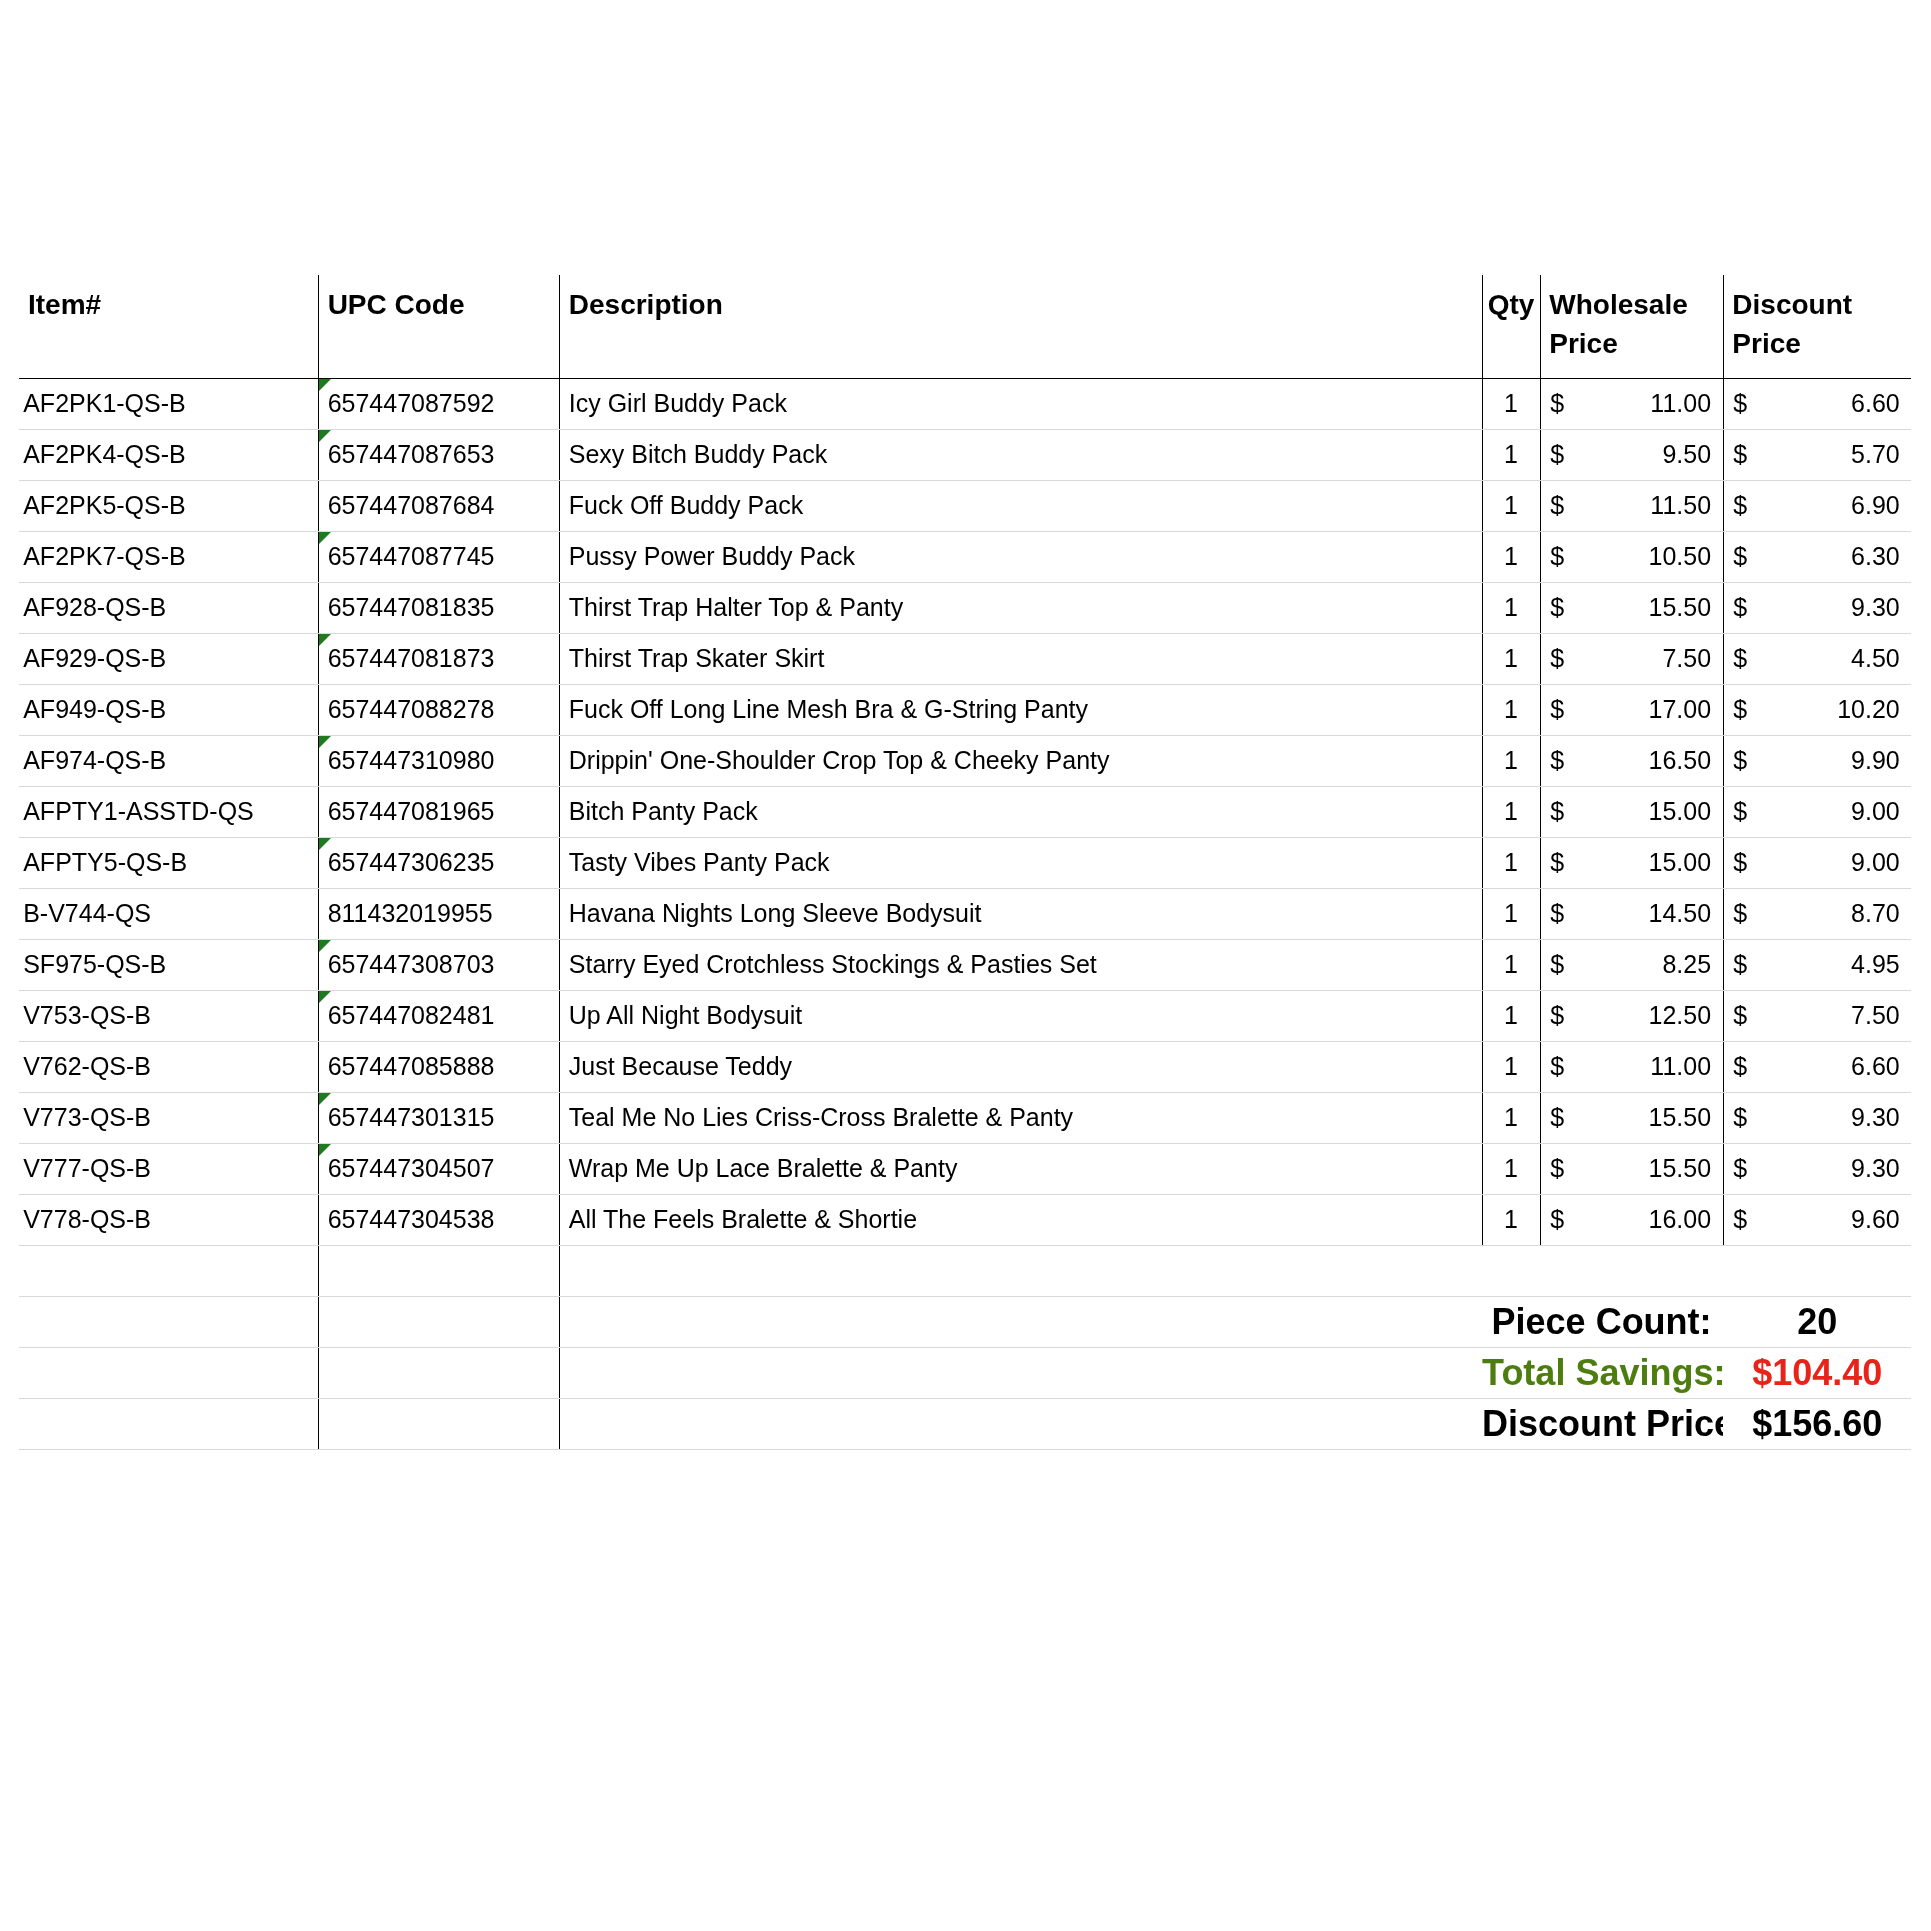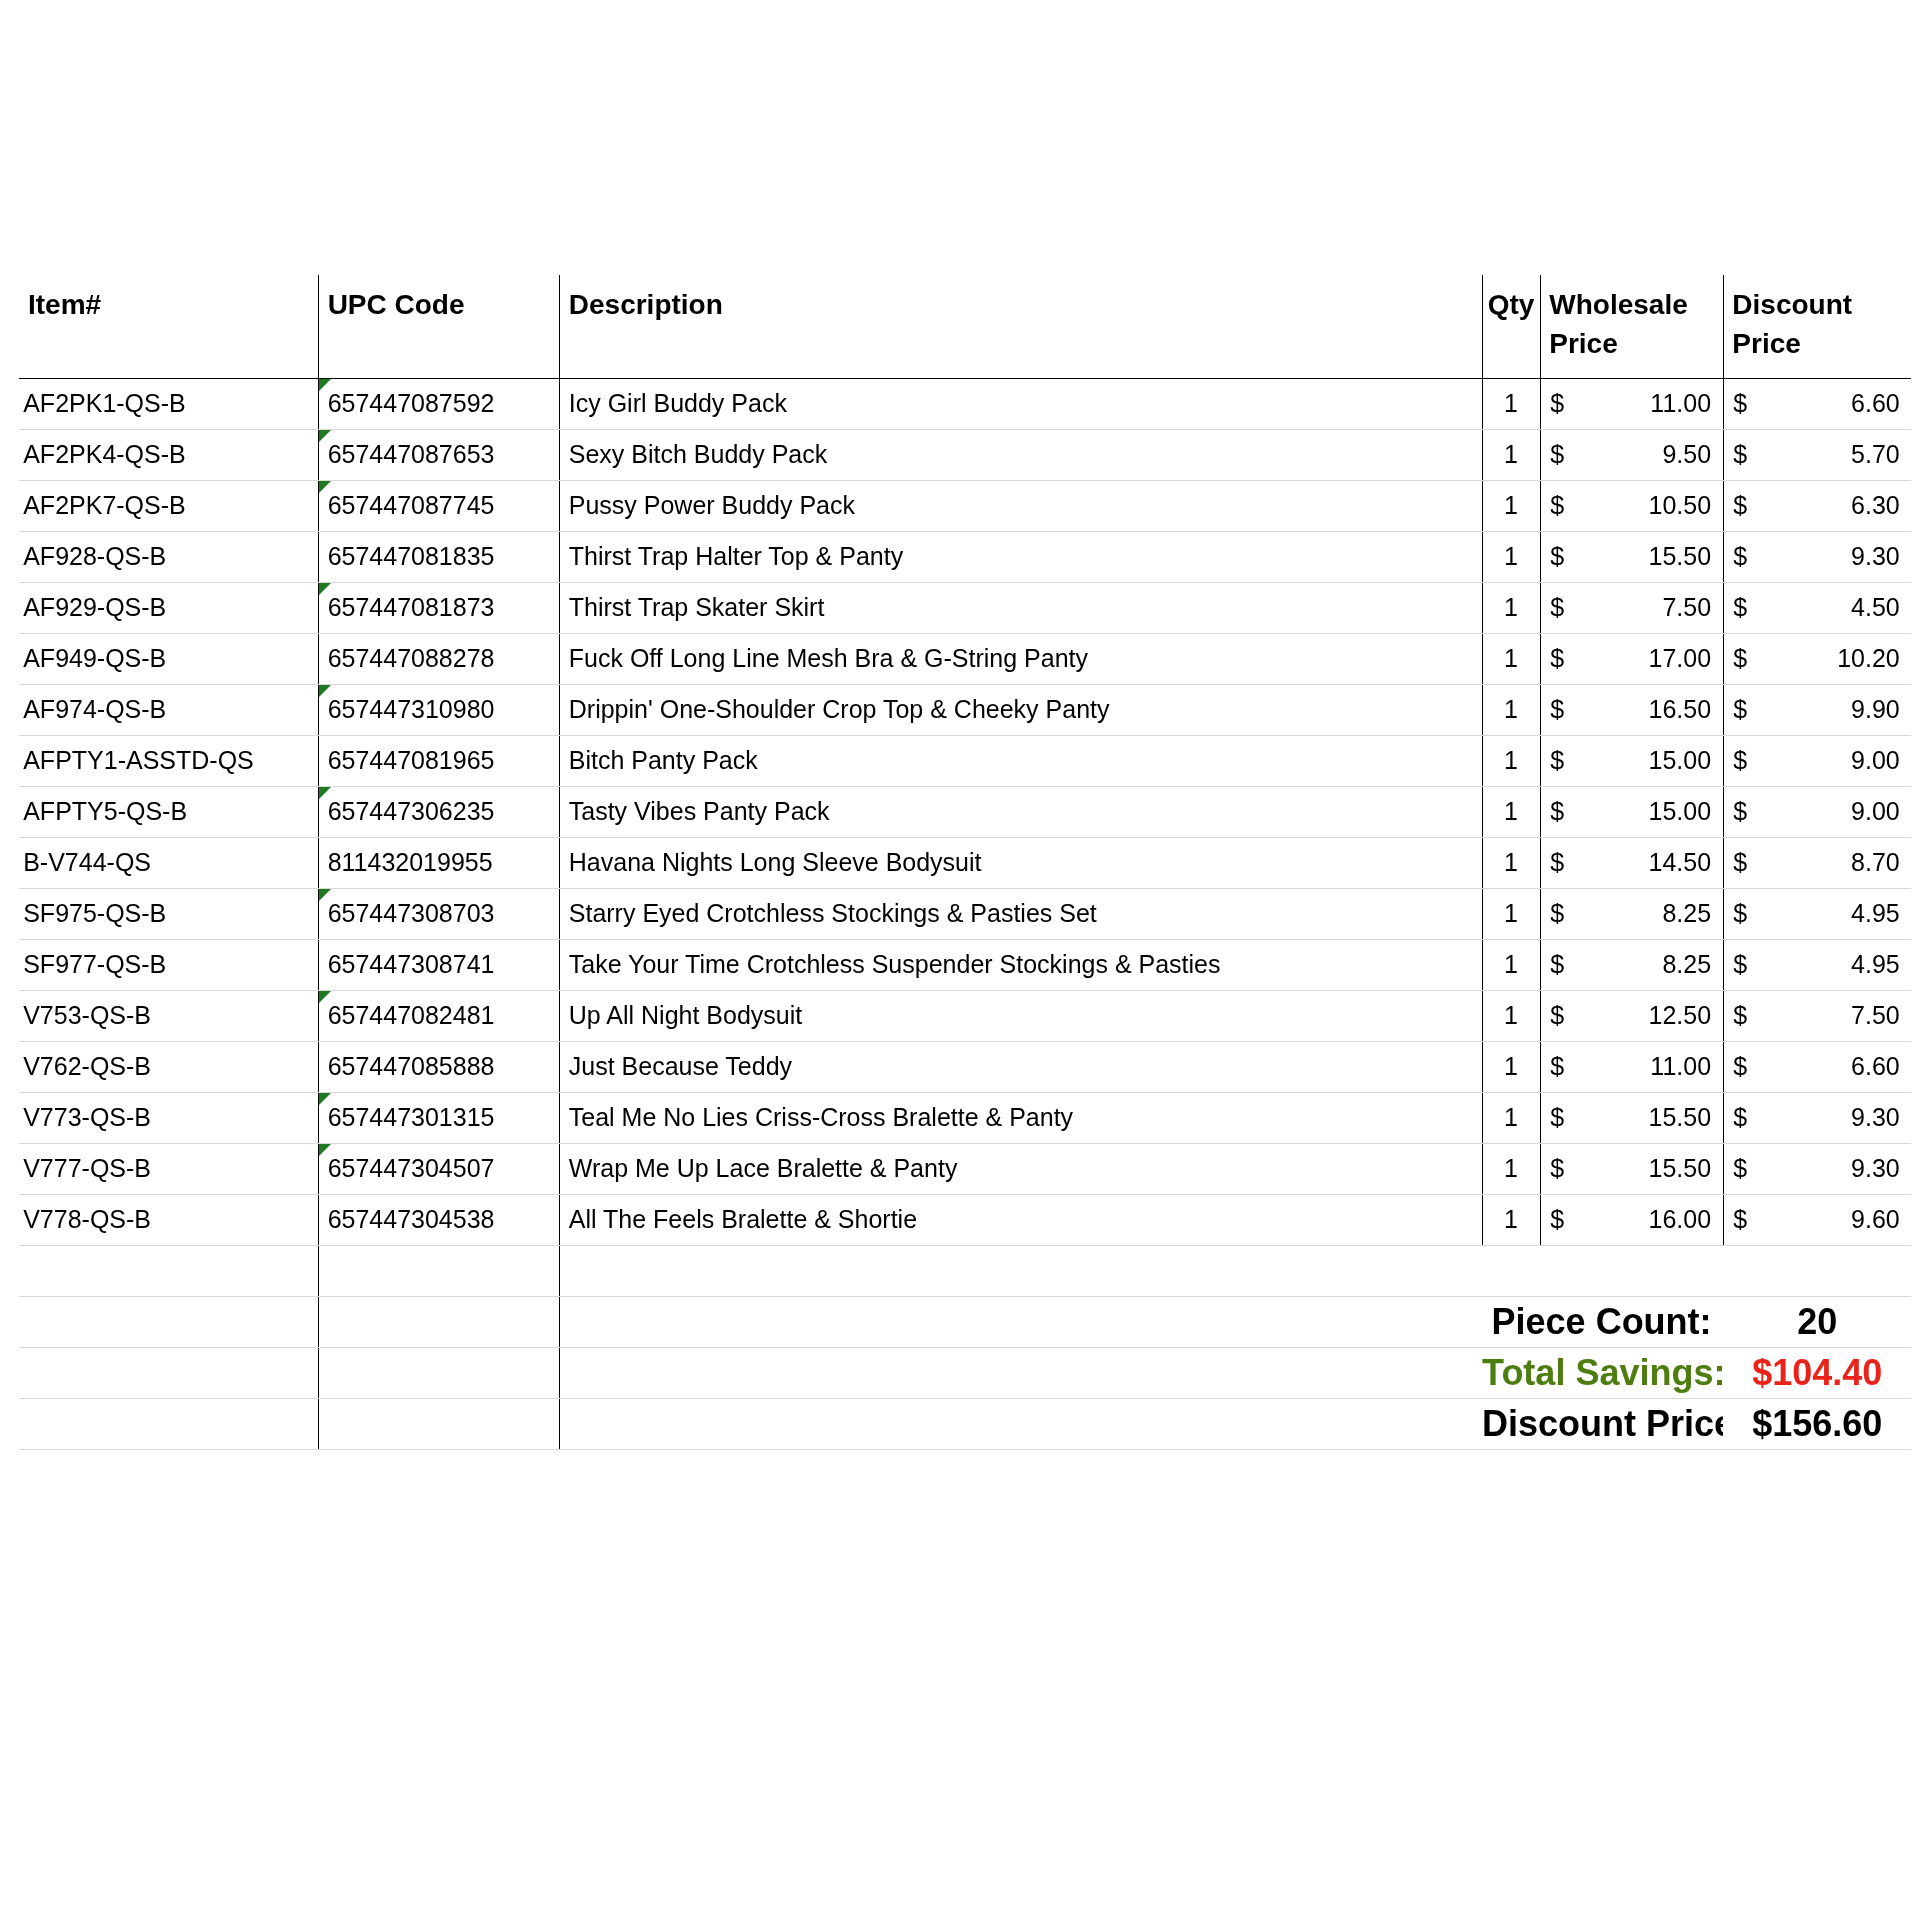--- a/index.html
+++ b/index.html
@@ -157,20 +157,38 @@
             </div>
           </td>
           <td class="vline-l">
             <div class="money">
               <span>$</span>
               <span>5.70</span>
             </div>
           </td>
         </tr>
         <tr class="data">
+          <td class="item">AF2PK5-QS-B</td>
+          <td class="upc vline-l"><span>657447087684</span></td>
+          <td class="desc vline-l">Fuck Off Buddy Pack</td>
+          <td class="qty vline-l">1</td>
+          <td class="vline-l">
+            <div class="money">
+              <span>$</span>
+              <span>11.50</span>
+            </div>
+          </td>
+          <td class="vline-l">
+            <div class="money">
+              <span>$</span>
+              <span>6.90</span>
+            </div>
+          </td>
+        </tr>
+        <tr class="data">
           <td class="item">AF2PK7-QS-B</td>
           <td class="upc vline-l"><span class="err-flag"></span><span>657447087745</span></td>
           <td class="desc vline-l">Pussy Power Buddy Pack</td>
           <td class="qty vline-l">1</td>
           <td class="vline-l">
             <div class="money">
               <span>$</span>
               <span>10.50</span>
             </div>
           </td>
@@ -319,38 +337,20 @@
             </div>
           </td>
           <td class="vline-l">
             <div class="money">
               <span>$</span>
               <span>4.95</span>
             </div>
           </td>
         </tr>
         <tr class="data">
-          <td class="item">SF977-QS-B</td>
-          <td class="upc vline-l"><span>657447308741</span></td>
-          <td class="desc vline-l">Take Your Time Crotchless Suspender Stockings &amp; Pasties</td>
-          <td class="qty vline-l">1</td>
-          <td class="vline-l">
-            <div class="money">
-              <span>$</span>
-              <span>8.25</span>
-            </div>
-          </td>
-          <td class="vline-l">
-            <div class="money">
-              <span>$</span>
-              <span>4.95</span>
-            </div>
-          </td>
-        </tr>
-        <tr class="data">
           <td class="item">V753-QS-B</td>
           <td class="upc vline-l"><span class="err-flag"></span><span>657447082481</span></td>
           <td class="desc vline-l">Up All Night Bodysuit</td>
           <td class="qty vline-l">1</td>
           <td class="vline-l">
             <div class="money">
               <span>$</span>
               <span>12.50</span>
             </div>
           </td>

